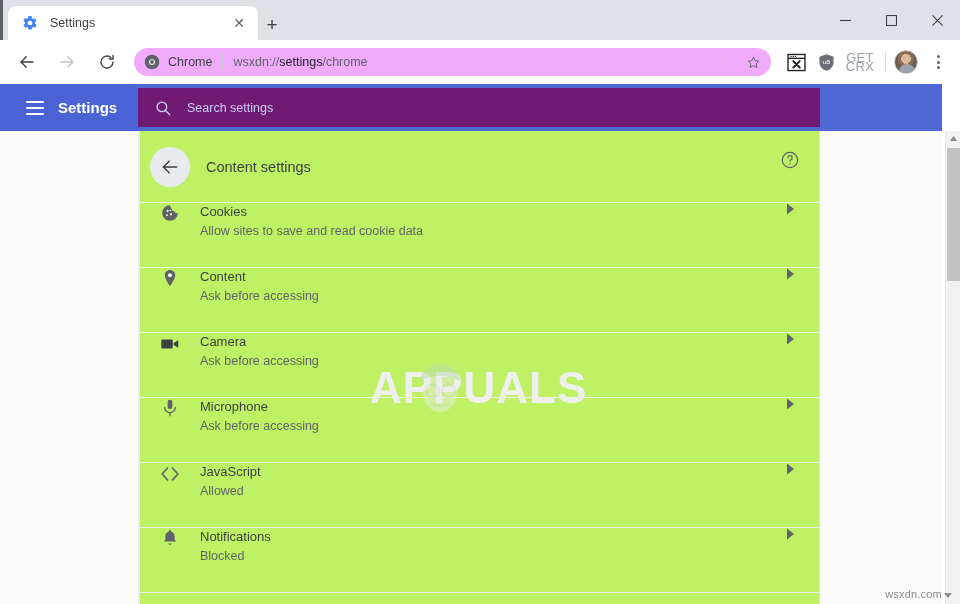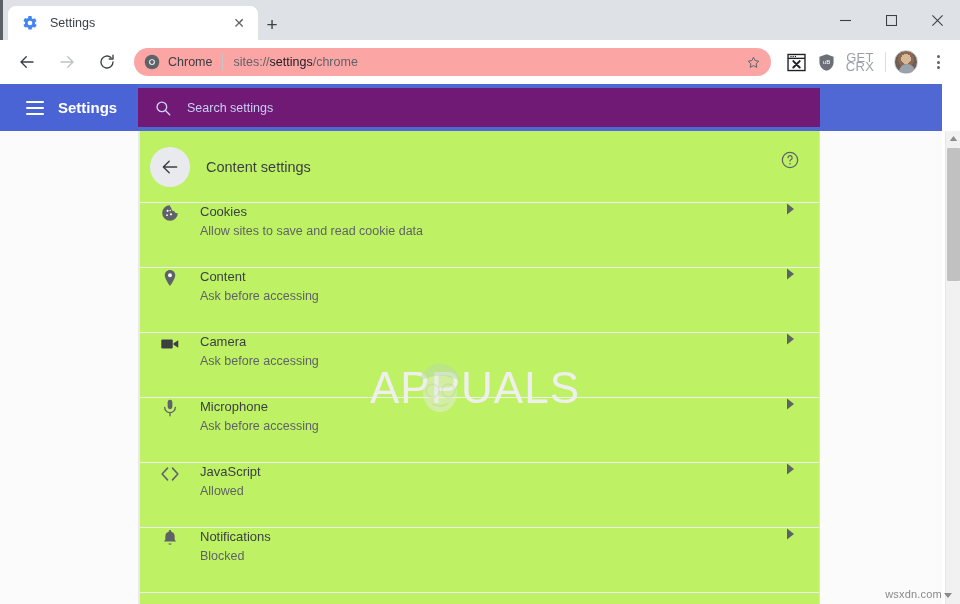--- a/index.html
+++ b/index.html
@@ -67,21 +67,21 @@
     display:flex; align-items:center; justify-content:center;
     color:#3c4043; flex:0 0 auto;
   }
   .navbtn.first { margin-left: 10px; }
   .navbtn.disabled { color: #bdc1c6; }
 
   .omnibox {
     position:relative;
     height: 28px; margin-left: 10px; margin-right: 8px;
     flex: 1 1 auto;
-    background:#fca5a5; border-radius:14px;
+    background:#f0abfc; border-radius:14px;
     display:flex; align-items:center;
     padding: 0 6px 0 10px;
   }
   .omni-chrome-icon { width:16px; height:16px; flex:0 0 auto; }
   .omni-scheme-label {
     font-size:12.5px; color:#3c4043; margin-left:8px; white-space:nowrap;
   }
   .omni-sep {
     width:1px; height:16px; background:#c4c7c5; margin: 0 10px;
     flex:0 0 auto;
@@ -226,21 +226,21 @@
     background:#c1c1c1; border-radius:1px;
   }
 
   
   .wm-appuals {
     position:absolute; left:370px; top:276px; width:226px; height:56px;
     pointer-events:none; user-select:none;
   }
   .wm-text {
     position:absolute; left:0; top:0; width:226px; height:56px;
-    font-size:44px; font-weight:normal; color:#efefef;
+    font-size:44px; font-weight:bold; color:#efefef;
     letter-spacing:1px; line-height:56px; white-space:nowrap;
   }
   .wm-face {
     position:absolute; left:42px; top:-1px; width:56px; height:58px; opacity:.5;
   }
   .wm-wsxdn {
     position:absolute; right:8px; bottom:4px;
     font-size:11px; color:#8a8a8a; letter-spacing:.2px;
     white-space:nowrap;
   }
@@ -311,21 +311,21 @@
     <div class="omnibox">
       <span class="omni-chrome-icon">
         <svg width="16" height="16" viewBox="0 0 24 24" aria-hidden="true">
           <circle cx="12" cy="12" r="11" fill="#5f6368"></circle>
           <circle cx="12" cy="12" r="4.3" fill="#ffffff"></circle>
           <circle cx="12" cy="12" r="2.9" fill="#5f6368"></circle>
         </svg>
       </span>
       <span class="omni-scheme-label">Chrome</span>
       <span class="omni-sep"></span>
-      <span class="omni-url"><span>sites://</span><b>settings</b><span>/chrome</span></span>
+      <span class="omni-url"><span>wsxdn://</span><b>settings</b><span>/chrome</span></span>
       <span class="omni-star">
         <svg width="15" height="15" viewBox="0 0 24 24" aria-hidden="true">
             <path d="M12 3.6l2.6 5.4 5.9.8-4.3 4.1 1.1 5.9L12 17l-5.3 2.8 1.1-5.9L3.5 9.8l5.9-.8z" fill="none" stroke="#5f6368" stroke-width="1.6" stroke-linejoin="round"></path>
           </svg>
       </span>
     </div>
 
     <div class="ext-icon">
       <svg width="19" height="19" viewBox="0 0 22 22" aria-hidden="true">
         <rect x="1.2" y="1.7" width="19.6" height="18.6" fill="none" stroke="#202124" stroke-width="1.6"></rect>

